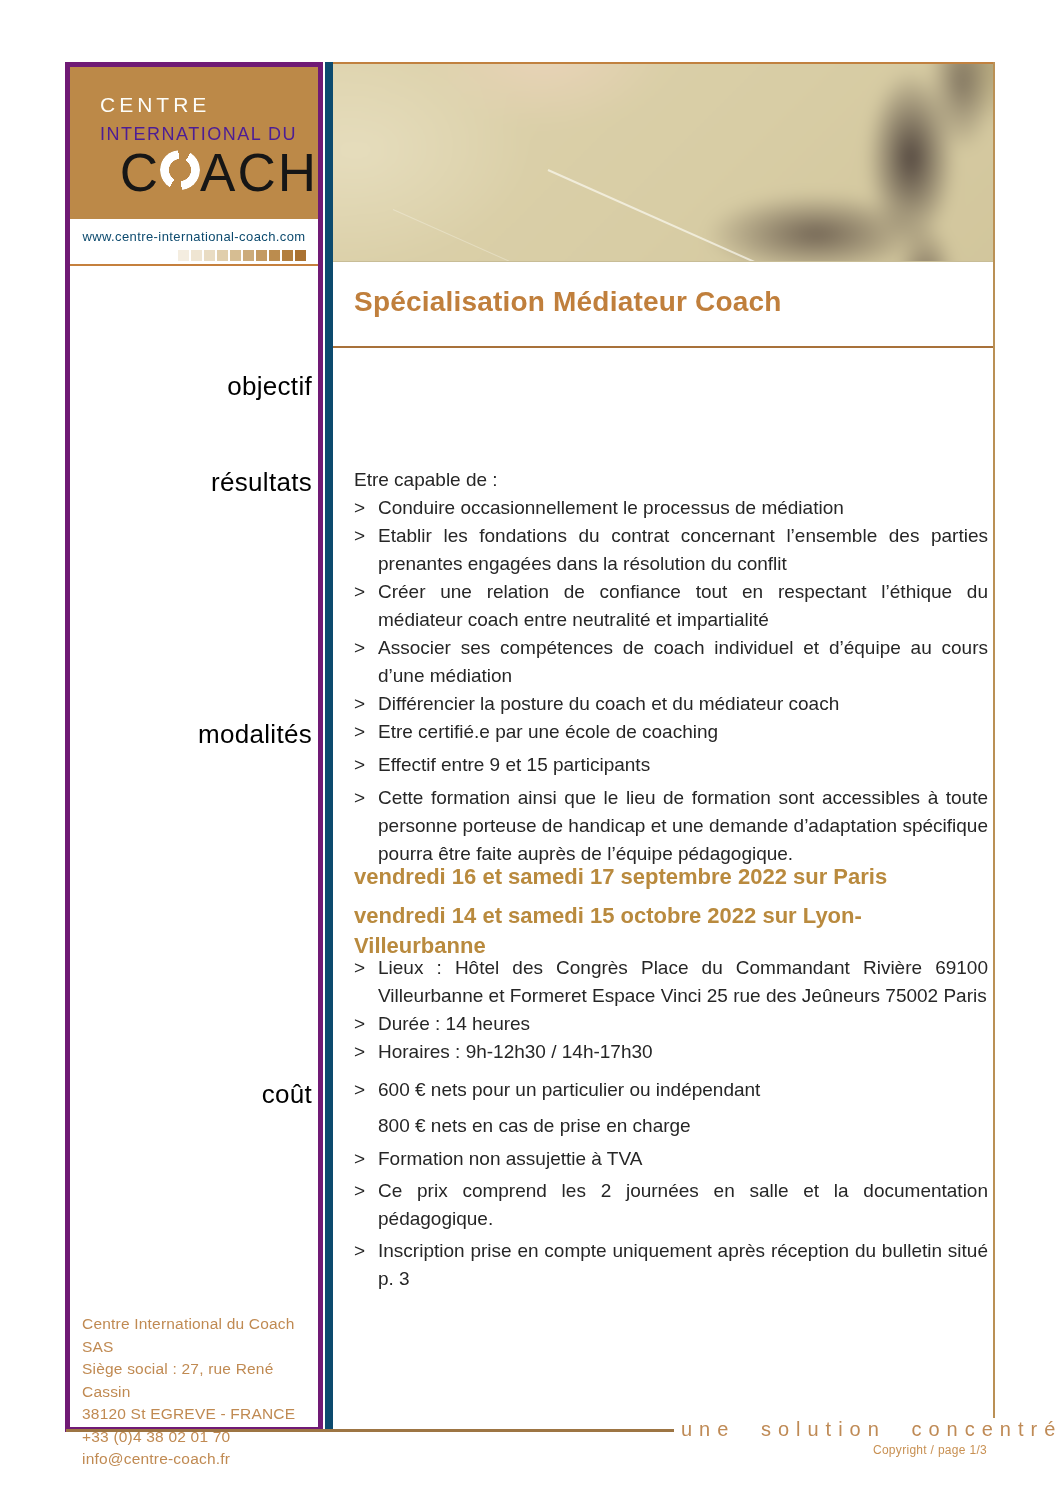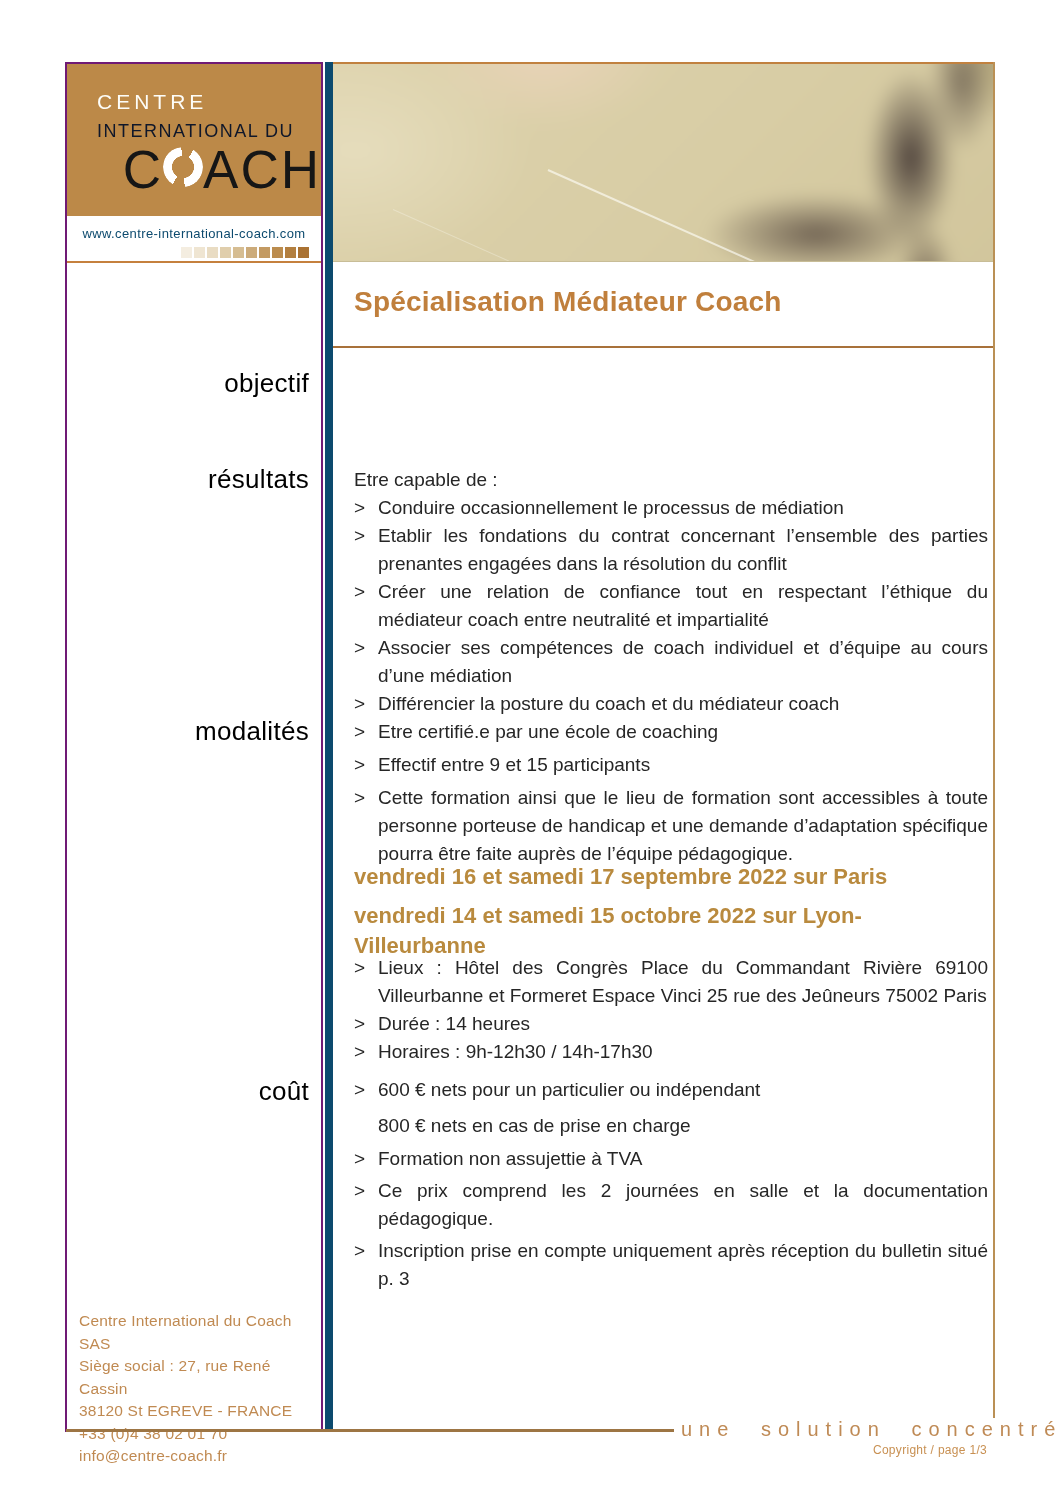--- a/index.html
+++ b/index.html
@@ -5,28 +5,28 @@
   * { margin:0; padding:0; box-sizing:border-box; }
   html,body { background:#ffffff; }
   .page {
     position:relative; width:1058px; height:1497px; background:#ffffff;
     font-family:"Liberation Sans", sans-serif; color:#262626; overflow:hidden;
   }
 
   
   .left-box {
     position:absolute; left:65px; top:62px; width:258px; height:1370px;
-    border:2px solid #701a75; background:#ffffff;
+    border:5px solid #701a75; background:#ffffff;
   }
   .logo-block {
     position:relative; width:100%; height:152px; background:#bc8948;
     padding:26px 0 0 30px; overflow:hidden;
   }
   .logo-line1 { color:#fdfdf8; font-size:21px; letter-spacing:4px; font-weight:500; }
-  .logo-line2 { color:#0f172a; font-size:18px; letter-spacing:1.5px; font-weight:500; margin-top:7px; }
+  .logo-line2 { color:#4c1d95; font-size:18px; letter-spacing:1.5px; font-weight:500; margin-top:7px; }
   .logo-coach { margin-top:1px; margin-left:-4px; font-size:53px; font-weight:200; color:#161616; letter-spacing:2px; line-height:1; white-space:nowrap;text-align:right; }
   .logo-coach .thin { transform:scaleY(1.02); display:inline-block; }
   .o-ring {
     display:inline-block; width:40px; height:40px; border-radius:50%; vertical-align:1px;
     background:conic-gradient(from 15deg, rgba(255,255,255,0) 0 16deg, #ffffff 16deg 160deg,
                rgba(255,255,255,0) 160deg 196deg, #ffffff 196deg 340deg, rgba(255,255,255,0) 340deg 360deg);
     -webkit-mask:radial-gradient(circle closest-side, transparent 0 54%, #000 56% 100%);
     mask:radial-gradient(circle closest-side, transparent 0 54%, #000 56% 100%);
   }
   .url-strip {

